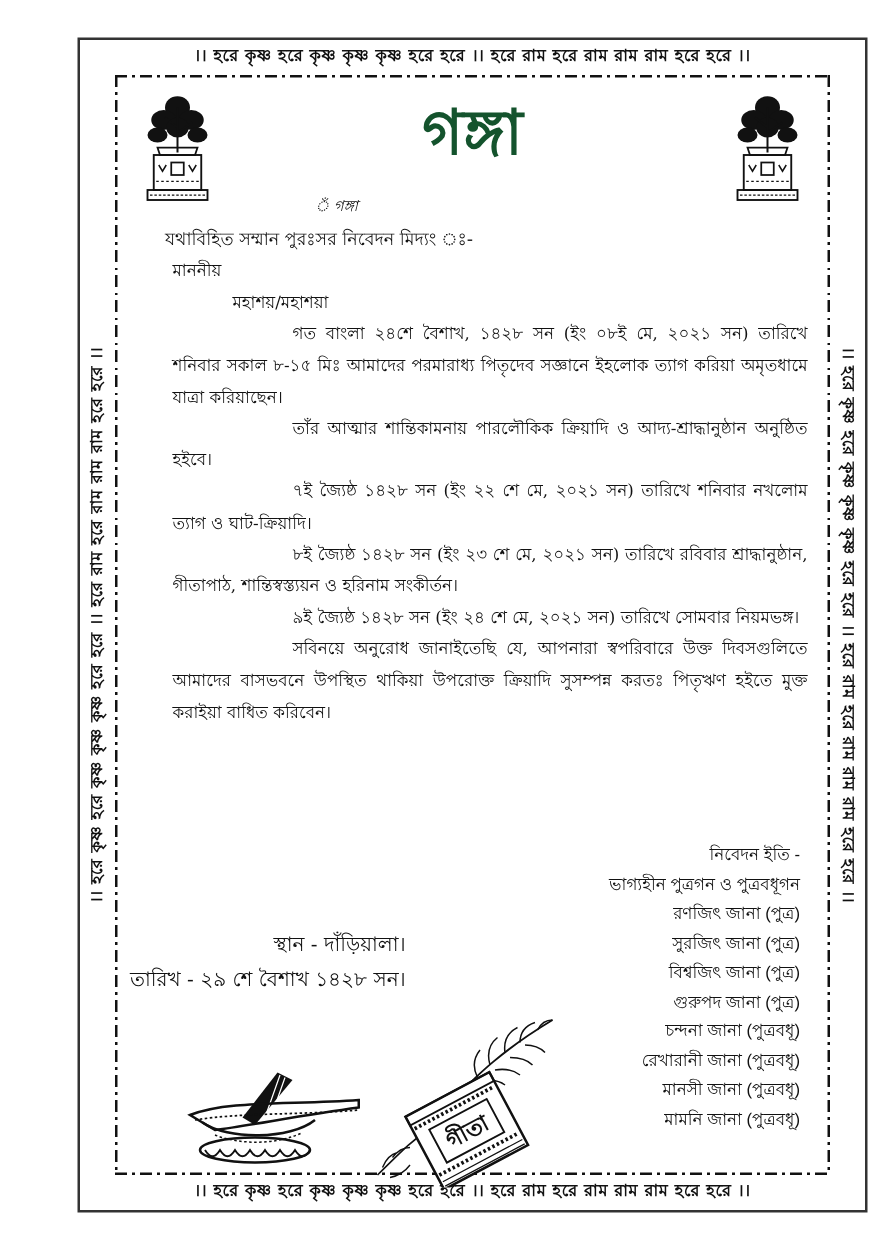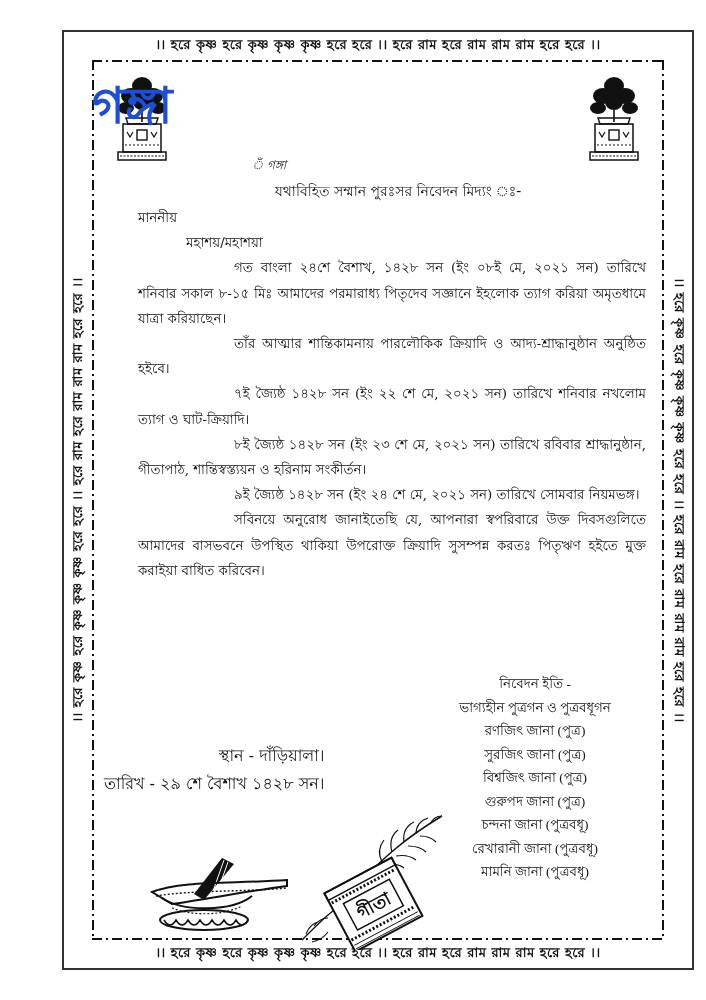--- a/index.html
+++ b/index.html
@@ -20,34 +20,34 @@
   .dash-top, .dash-bottom { left:0; right:0; height:2px;
     background:repeating-linear-gradient(90deg,#111 0 10px,transparent 10px 14px,#111 14px 16px,transparent 16px 20px); }
   .dash-top { top:0; } .dash-bottom { bottom:0; }
   .dash-left, .dash-right { top:0; bottom:0; width:2px;
     background:repeating-linear-gradient(180deg,#111 0 10px,transparent 10px 14px,#111 14px 16px,transparent 16px 20px); }
   .dash-left { left:0; } .dash-right { right:0; }
 
   .content { position:absolute; left:0; top:0; right:0; bottom:0; }
   .tulsi { position:absolute; top:12px; width:60px; height:96px; }
   .tulsi-left { left:20px; } .tulsi-right { right:20px; }
-  .title-big { position:absolute; left:0; right:0; top:16px; 
-               font-family:"DejaVu Serif", serif; font-size:50px; font-weight:bold; line-height:60px; color:#1d4ed8; }
+  .title-big { position:absolute; left:0; right:0; top:16px; text-align:center;
+               font-family:"DejaVu Serif", serif; font-size:50px; font-weight:bold; line-height:60px; color:#14532d; }
   .title-small { position:absolute; left:160px; top:96px; font-size:12px; font-style:italic; }
-  .salutation-line { position:absolute; left:0; right:0; top:120px; text-align:center; font-size:14px; padding-left:40px; }
+  .salutation-line { position:absolute; left:0; right:0; top:120px; text-align:left; font-size:14px; padding-left:40px; }
 
   .body { position:absolute; left:12px; right:18px; top:145px; font-family:"DejaVu Serif", serif;
           font-size:13.4px; line-height:25.2px; color:#111;margin-left:34px; }
   .body p { margin:0; text-align:justify; text-align-last:left; }
   .ind1 { padding-left:48px; }
   .ind2 { text-indent:96px; }
   .addr { margin:0; }
 
-  .sig { position:absolute; right:24px; top:612px; width:210px; text-align:center;
-         font-family:Liberation Serif, serif; font-size:13.4px; line-height:23.5px; }
+  .sig { position:absolute; right:24px; top:612px; width:210px; text-align:right;
+         font-family:Liberation Sans, sans-serif; font-size:13.4px; line-height:23.5px; }
   .place-date { position:absolute; left:12px; top:682px; font-family:"DejaVu Serif", serif;
                 font-size:16px; line-height:28px;text-align:right; }
   .mortar { position:absolute; left:50px; top:790px; width:150px; height:86px; }
   .gita { position:absolute; left:200px; top:750px; width:160px; height:140px; }
 </style>
 </head>
 <body>
 
 <div class="frame">
   <div class="mantra-h mantra-top">।। হরে কৃষ্ণ হরে কৃষ্ণ কৃষ্ণ কৃষ্ণ হরে হরে ।। হরে রাম হরে রাম রাম রাম হরে হরে ।।</div>
@@ -118,20 +118,21 @@
 
       <div class="sig">
         <div>নিবেদন ইতি -</div>
         <div>ভাগ্যহীন পুত্রগন ও পুত্রবধূগন</div>
         <div>রণজিৎ জানা (পুত্র)</div>
         <div>সুরজিৎ জানা (পুত্র)</div>
         <div>বিশ্বজিৎ জানা (পুত্র)</div>
         <div>গুরুপদ জানা (পুত্র)</div>
         <div>চন্দনা জানা (পুত্রবধূ)</div>
         <div>রেখারানী জানা (পুত্রবধূ)</div>
+        <div>মানসী জানা (পুত্রবধূ)</div>
         <div>মামনি জানা (পুত্রবধূ)</div>
       </div>
 
       <div class="place-date">
         <div>স্থান - দাঁড়িয়ালা।</div>
         <div>তারিখ - ২৯ শে বৈশাখ ১৪২৮ সন।</div>
       </div>
 
       <svg class="mortar" viewBox="0 0 150 86">
         <path d="M80 8 L92 14 L62 50 L52 44 Z" fill="#111"></path>

